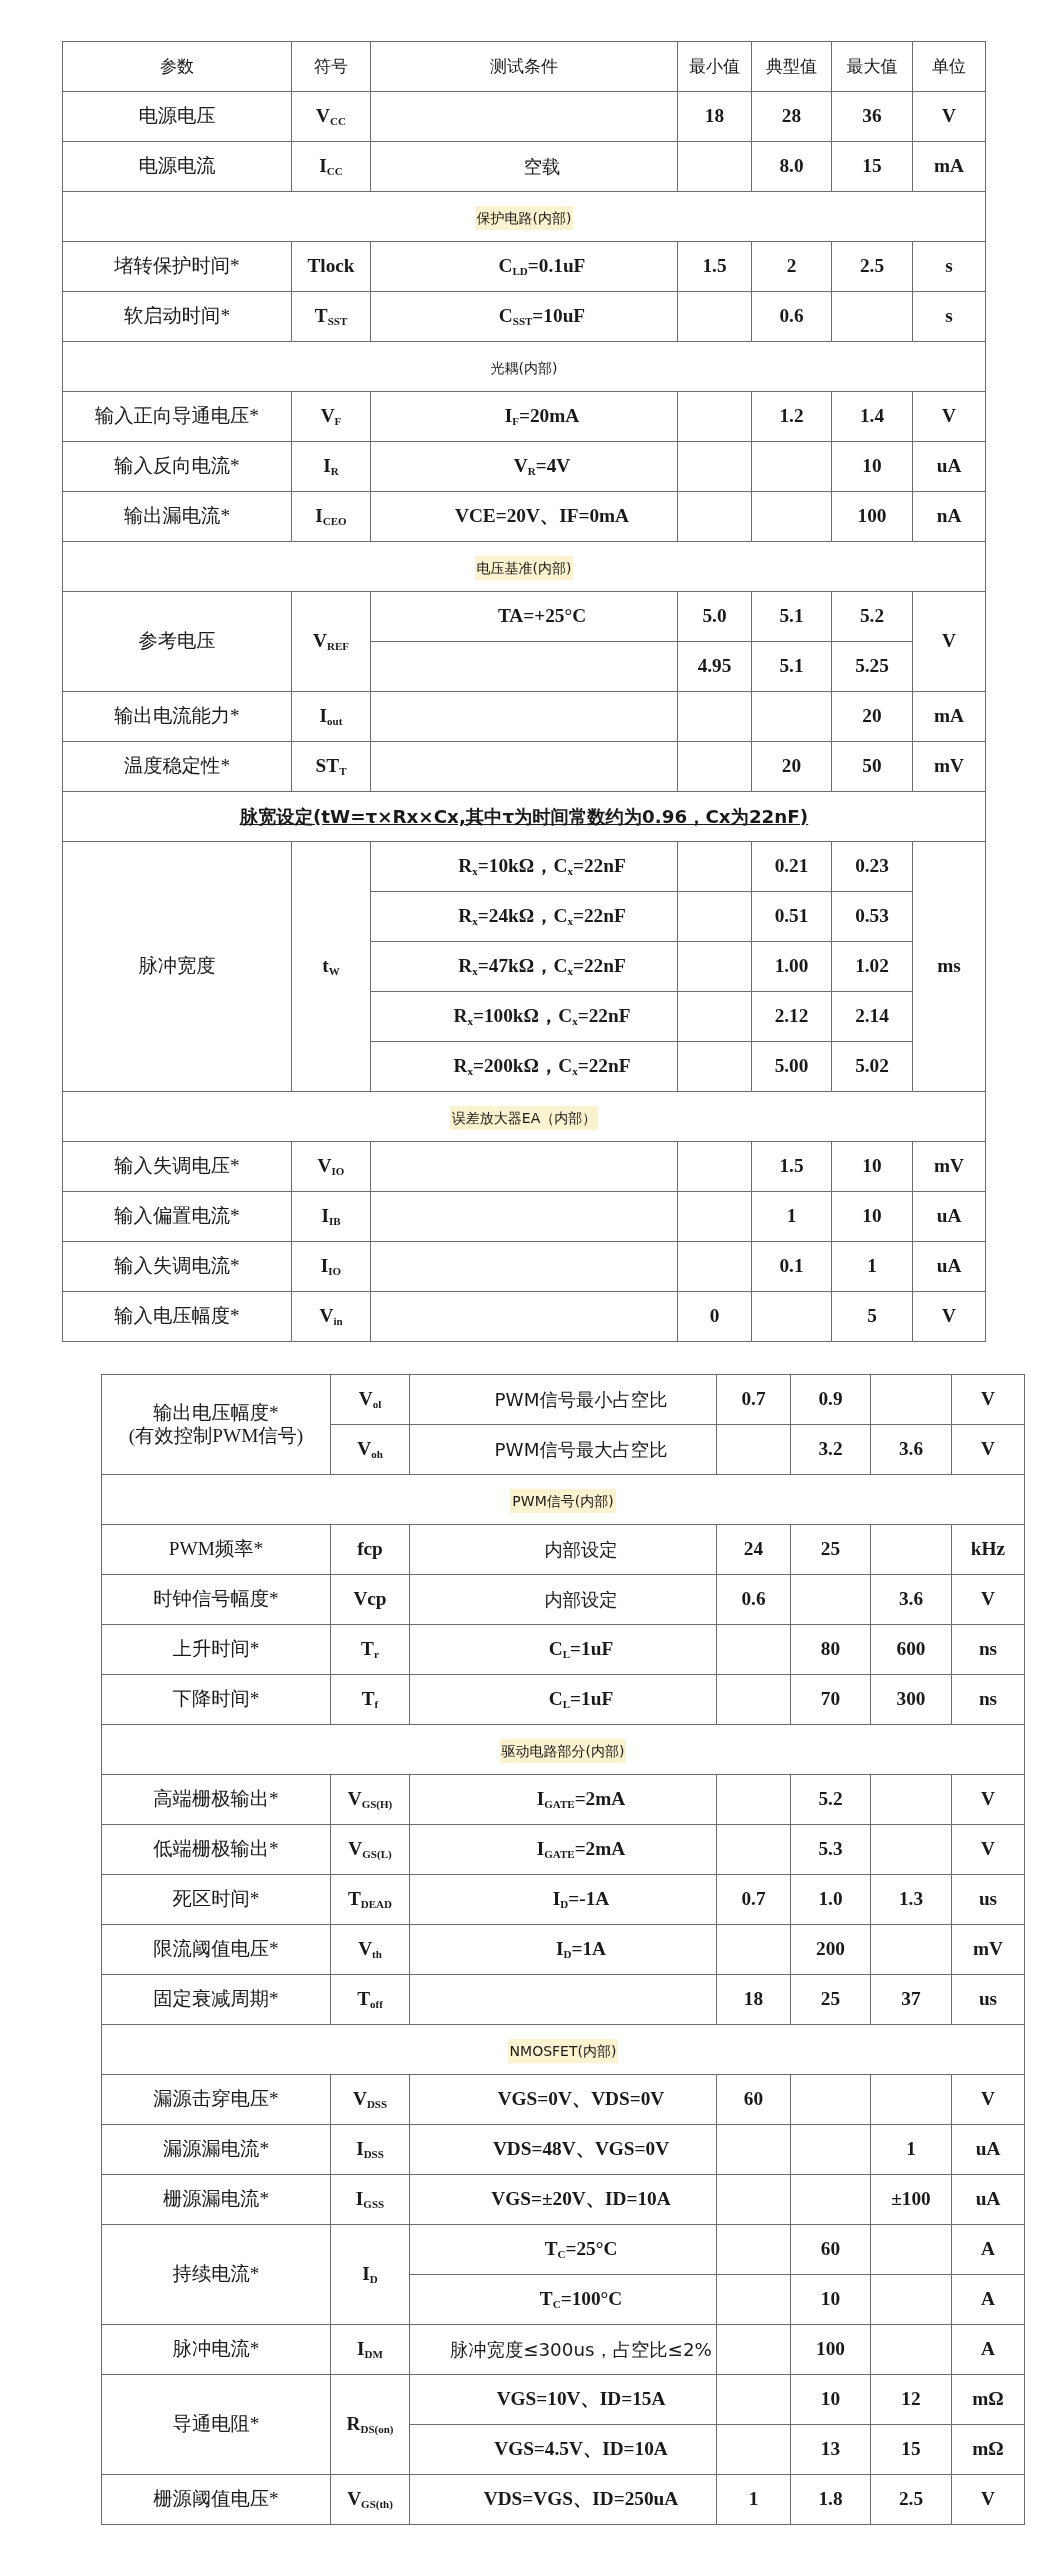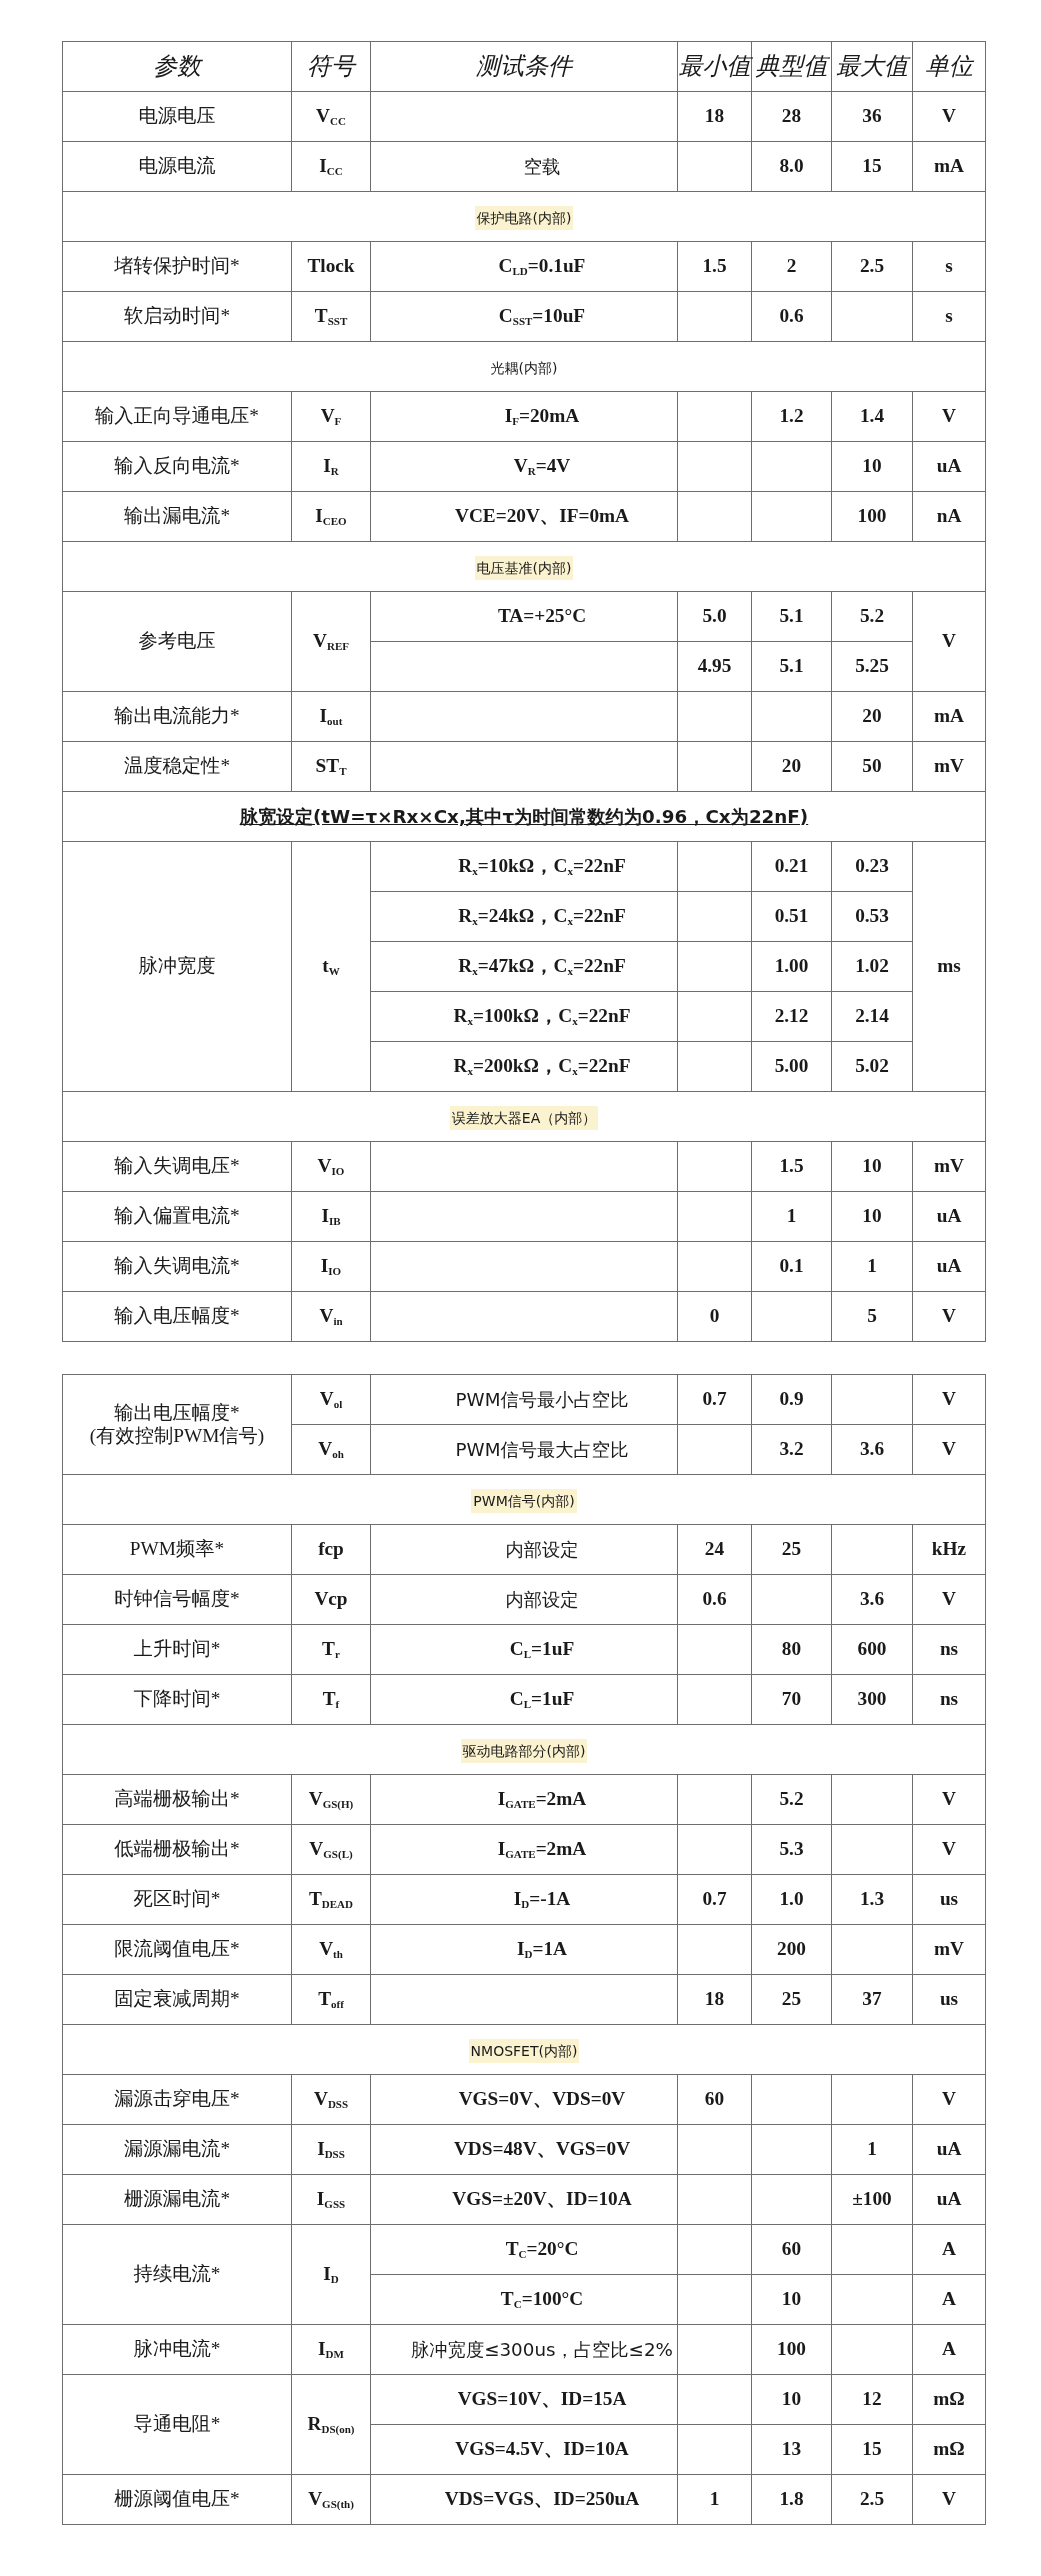--- a/index.html
+++ b/index.html
@@ -5,28 +5,28 @@
   html, body { margin:0; padding:0; background:#ffffff; }
   body { width:1042px; height:2576px; position:relative; overflow:hidden;
          font-family:"DejaVu Serif","Liberation Serif",serif; color:#1a1a1a; }
   table.spec { position:absolute; left:62px; width:923px; border-collapse:collapse; table-layout:fixed; }
   table.spec td { border:1.4px solid #6d6d6d; text-align:center; vertical-align:middle;
                   height:49px; padding:0; font-size:18.3px; line-height:1.15; }
   table.spec td.param { font-family:Liberation Serif, serif; font-weight:normal; font-size:19.3px; }
   table.spec td.num, table.spec td.sym, table.spec td.cond, table.spec td.unit { font-family:"Liberation Serif","DejaVu Serif",serif; font-weight:bold; font-size:19.3px; }
   table.spec td.cond { font-family:"Liberation Serif","DejaVu Serif",serif;padding-left:36px; }
   table.spec td.cond.cjk { font-family:"DejaVu Sans","Liberation Sans",sans-serif; font-weight:normal; font-size:18.3px; }
-  table.spec td.hdr { font-family:"DejaVu Sans","Liberation Sans",sans-serif; font-size:24px;font-style:italic; }
+  table.spec td.hdr { font-family:"DejaVu Sans","Liberation Sans",sans-serif; font-size:17px; }
   table.spec td.typ { border-left:1.4px solid #111; }
   td.section span { background:#fbf2cf; padding:3.9px 1.9px; font-family:"DejaVu Sans","Liberation Sans",sans-serif; font-size:14px; }
   td.section span.plain { background:transparent;margin-top:48px; }
   td.note { font-family:"DejaVu Sans","Liberation Sans",sans-serif; font-size:18.3px; font-weight:bold;text-decoration:underline; }
   sub { font-size:11px; vertical-align:-2.9px; font-weight:bold; }
   #t1 { top:41px; }
-  #t2 { top:1374px; }
+  #t2 { top:1374px;margin-left:39px; }
 </style>
 </head>
 <body>
 
 <table class="spec" id="t1">
   <colgroup>
     <col style="width:229px">
       <col style="width:79px">
       <col style="width:307px">
     <col style="width:74px">
@@ -405,21 +405,21 @@
     <td class="cond">VGS=±20V、ID=10A</td>
     <td class="num"></td>
     <td class="num typ"></td>
     <td class="num">±100</td>
     <td class="unit">uA</td>
   </tr>
 
   <tr>
     <td class="param" rowspan="2">持续电流*</td>
     <td class="sym" rowspan="2"><span>I</span><sub>D</sub></td>
-    <td class="cond"><span>T</span><sub>C</sub><span>=20°C</span></td>
+    <td class="cond"><span>T</span><sub>C</sub><span>=25°C</span></td>
     <td class="num"></td>
     <td class="num typ">60</td>
     <td class="num"></td>
     <td class="unit">A</td>
   </tr>
   <tr>
     <td class="cond"><span>T</span><sub>C</sub><span>=100°C</span></td>
     <td class="num"></td>
     <td class="num typ">10</td>
     <td class="num"></td>

